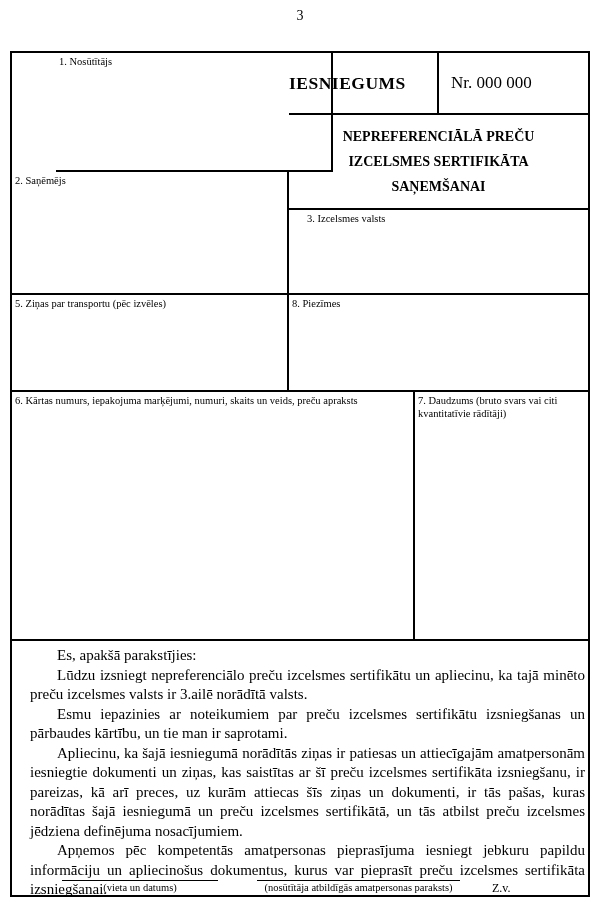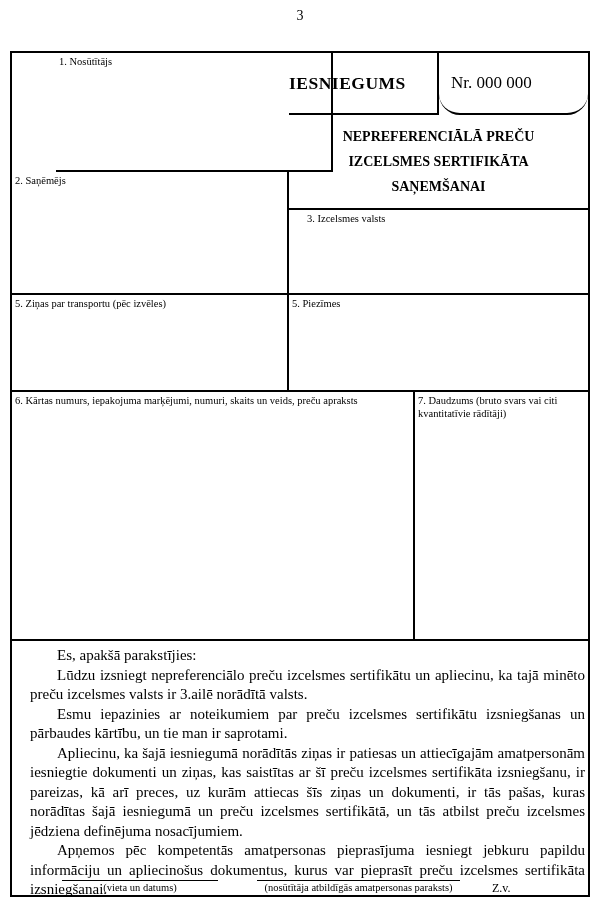--- a/index.html
+++ b/index.html
@@ -23,21 +23,21 @@
     padding:2px 4px 0 3px;
   }
   .br{border-right:2px solid #000;}
   .bb{border-bottom:2px solid #000;}
 
   .cell-consignor   {left:0;   top:0;    width:277px;height:119px;margin-left:44px;}
   .cell-consignee   {left:0;   top:119px;width:277px;height:123px;}
   .box-application  {left:277px;top:0;   width:150px;height:62px;
                      display:flex;align-items:center;justify-content:flex-start;}
   .box-number       {left:427px;top:0;   width:149px;height:62px;
-                     display:flex;align-items:center;padding-left:12px;border-radius:21px;}
+                     display:flex;align-items:center;padding-left:12px;}
   .box-cert-title   {left:277px;top:62px;width:299px;height:95px;
                      display:flex;align-items:center;justify-content:center;text-align:center;}
   .cell-origin      {left:277px;top:157px;width:299px;height:85px;padding-left:15px;}
   .cell-transport   {left:0;   top:242px;width:277px;height:97px;}
   .cell-remarks     {left:277px;top:242px;width:299px;height:97px;}
   .cell-goods       {left:0;   top:339px;width:403px;height:249px;}
   .cell-quantity    {left:403px;top:339px;width:173px;height:249px;}
 
   .application-title{font-size:17.5px;font-weight:bold;letter-spacing:.5px;}
   .application-number{font-size:17px;}
@@ -86,21 +86,21 @@
 
   <div class="cell cell-origin bb">
     <span class="cell-label">3. Izcelsmes valsts</span>
   </div>
 
   <div class="cell cell-transport br bb">
     <span class="cell-label">5. Ziņas par transportu (pēc izvēles)</span>
   </div>
 
   <div class="cell cell-remarks bb">
-    <span class="cell-label">5. Piezīmes</span>
+    <span class="cell-label">8. Piezīmes</span>
   </div>
 
   <div class="cell cell-goods br bb">
     <span class="cell-label">6. Kārtas numurs, iepakojuma marķējumi, numuri, skaits un veids, preču apraksts</span>
   </div>
 
   <div class="cell cell-quantity bb">
     <span class="cell-label">7. Daudzums (bruto svars vai citi kvantitatīvie rādītāji)</span>
   </div>
 

